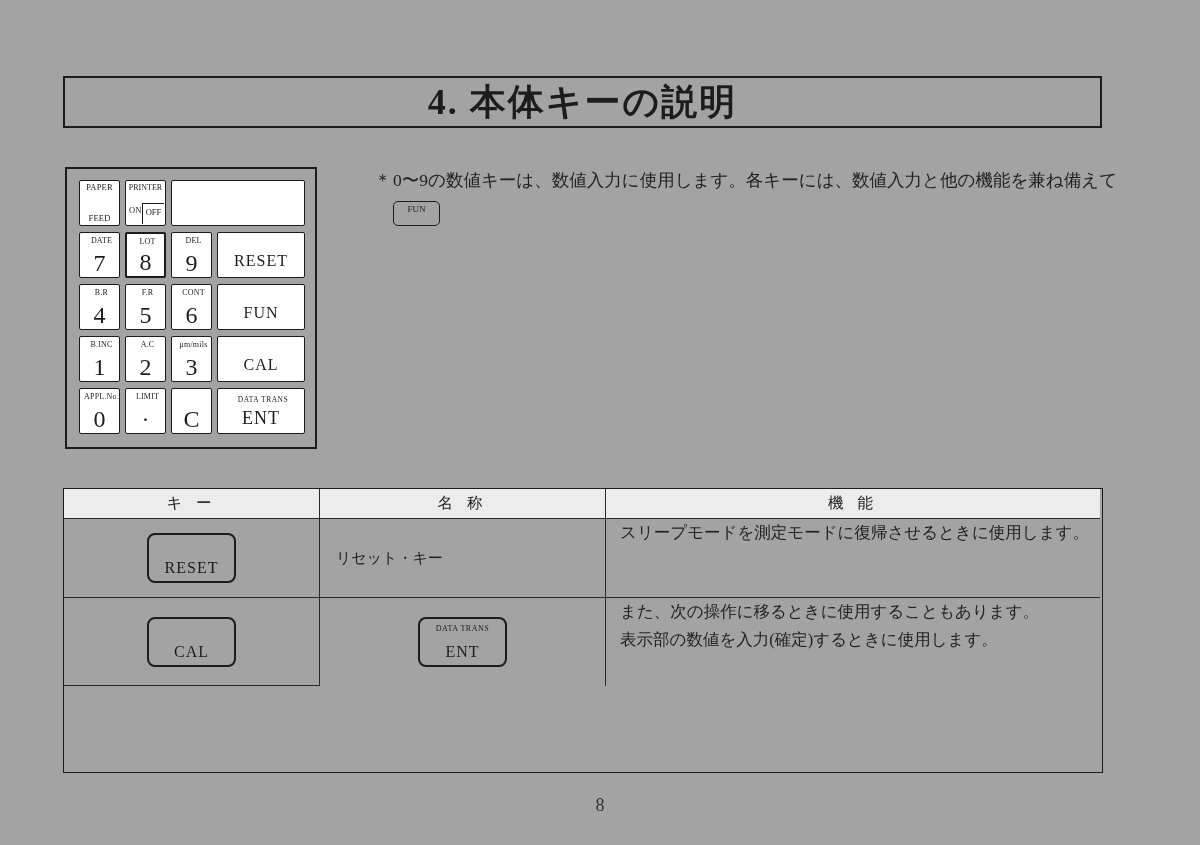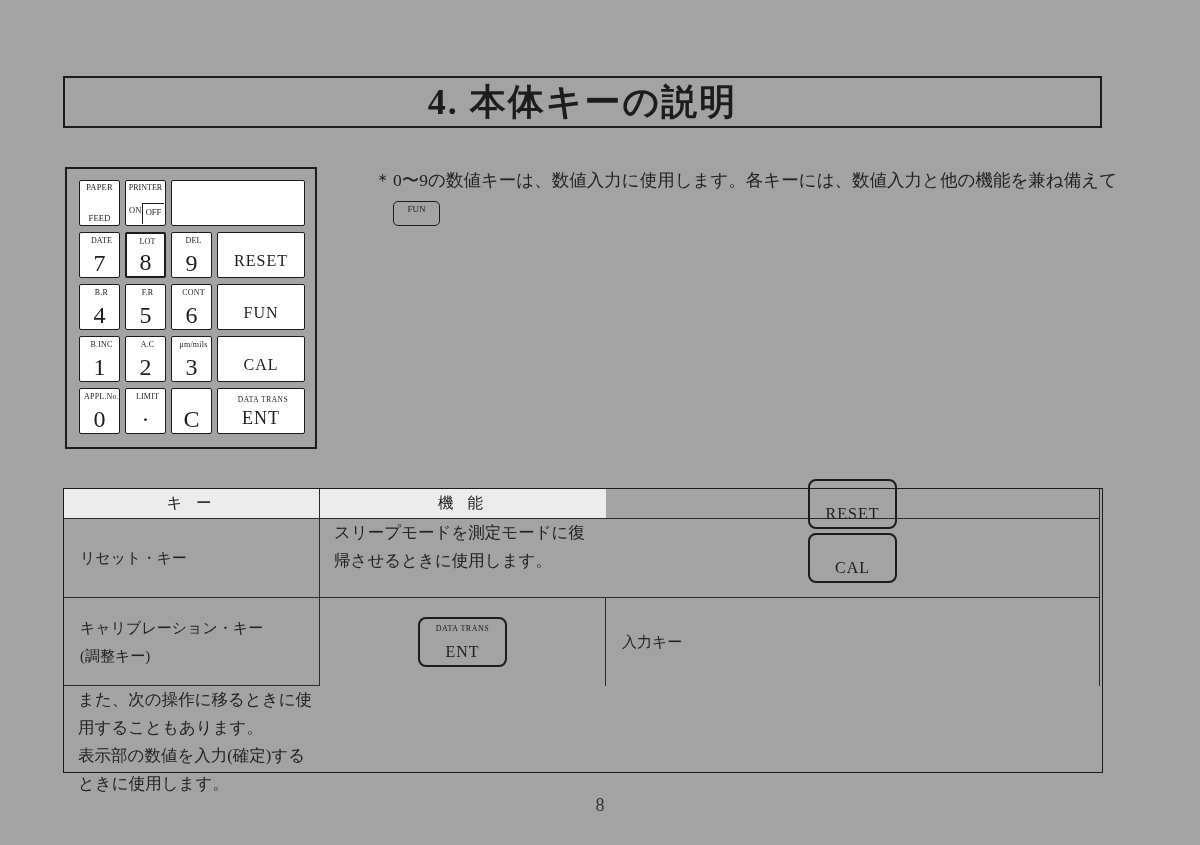--- a/index.html
+++ b/index.html
@@ -163,53 +163,47 @@
       <span>0〜9の数値キーは、数値入力に使用します。各キーには、数値入力と他の機能を兼ね備えて</span>
     </div>
     <div class="l3">
       <span class="fun-key">FUN</span>
     </div>
   </div>
 
   <div class="key-table">
 
     <div class="cell hcell">キ ー</div>
+    <div class="cell hcell">名 称</div>
     <div class="cell hcell lastcol">機 能</div>
 
     <div class="cell kcell">
       <div class="tbl-key">
         <span class="main">RESET</span>
       </div>
     </div>
     <div class="cell ncell">
       <span>リセット・キー</span>
     </div>
     <div class="cell fcell lastcol">
       <span>スリープモードを測定モードに復帰させるときに使用します。</span>
     </div>
 
     <div class="cell kcell">
       <div class="tbl-key">
         <span class="main">CAL</span>
       </div>
-    </div>
-    <div class="cell ncell">
-      <span>キャリブレーション・キー</span>
-      <span>(調整キー)</span>
     </div>
 
     <div class="cell kcell lastrow">
       <div class="tbl-key">
         <span class="sub">DATA TRANS</span>
         <span class="main">ENT</span>
       </div>
     </div>
-    <div class="cell ncell lastrow">
-      <span>入力キー</span>
-    </div>
     <div class="cell fcell lastcol lastrow">
       <span>また、次の操作に移るときに使用することもあります。</span>
       <span>表示部の数値を入力(確定)するときに使用します。</span>
     </div>
 
   </div>
 
   <div class="page-num">8</div>
 
 </div>

